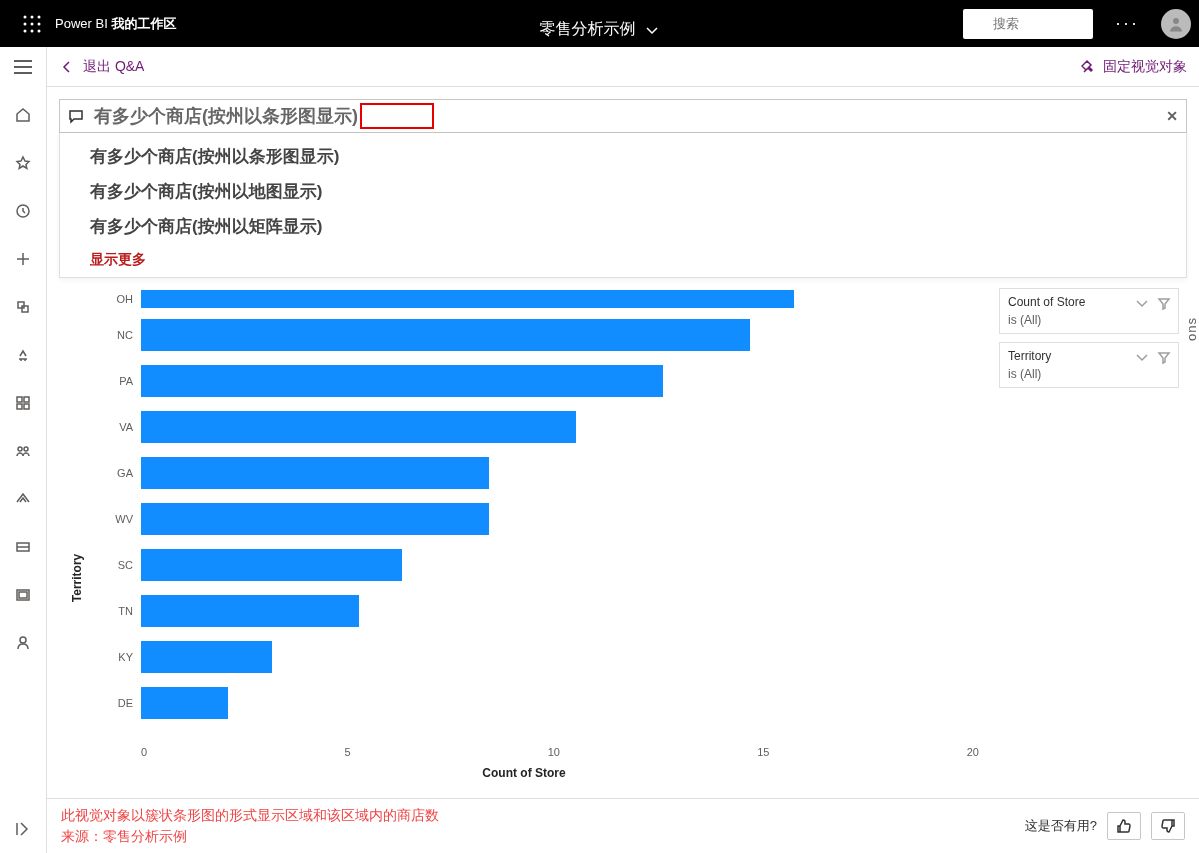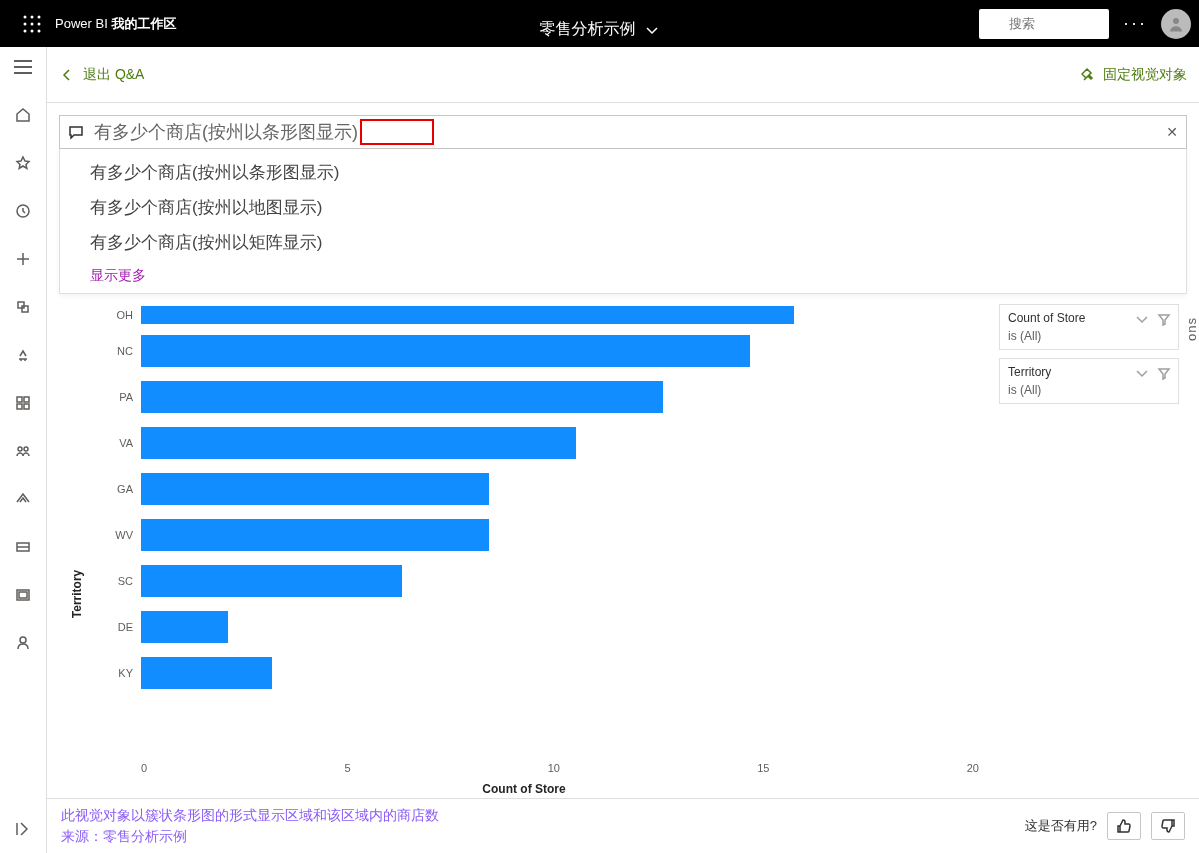--- a/index.html
+++ b/index.html
@@ -4,52 +4,52 @@
 <style>
 * { box-sizing: border-box; margin: 0; padding: 0; font-family: "Segoe UI", -apple-system, sans-serif; }
 body { width: 1199px; height: 853px; overflow: hidden; background: #fff; color: #323130; font-size: 13px; }
 
 
 .topbar { height: 47px; background: #000; color: #fff; display: flex; align-items: center; padding: 0 8px; }
 .waffle { width: 47px; display: flex; align-items: center; justify-content: center; cursor: pointer; }
 .waffle svg { width: 18px; height: 18px; }
 .bold { font-weight: 600; }
 .topbar-center { position: absolute; left: 50%; transform: translateX(-50%); display: flex; align-items: center; gap: 8px; font-size: 16px; margin-top: 12px; }
-.topbar-right { margin-left: auto; display: flex; align-items: center; gap: 14px; }
+.topbar-right { margin-left: auto; display: flex; align-items: center; gap: 22px; }
 .search-box { background: #fff; width: 130px; height: 30px; display: flex; align-items: center; padding: 0 8px; gap: 6px; border-radius: 2px; }
 .search-box input { border: none; outline: none; width: 80px; font-size: 13px; color: #666; }
 .avatar { width: 30px; height: 30px; border-radius: 50%; background: #bbb; display: flex; align-items: center; justify-content: center; }
 .three-dots { color: #fff; font-size: 18px; letter-spacing: 2px; }
 
 
 .body { display: flex; height: 806px; }
 .leftnav { width: 47px; border-right: 1px solid #e1dfdd; display: flex; flex-direction: column; align-items: center; padding-top: 8px; gap: 24px; }
 .leftnav .nav-icon { width: 32px; height: 24px; display: flex; align-items: center; justify-content: center; color: #605e5c; cursor: pointer; }
 .leftnav .nav-icon.bottom { margin-top: auto; margin-bottom: 12px; }
 .hamburger { width: 18px; height: 14px; display: flex; flex-direction: column; justify-content: space-between; }
 .hamburger span { height: 2px; background: #605e5c; }
 
 .main { flex: 1; display: flex; flex-direction: column; position: relative; }
 
 
-.cmdbar { height: 56px; border-bottom: 1px solid #e1dfdd; display: flex; align-items: center; padding: 0 12px; font-size: 14px; color: #4d7c0f; }
+.cmdbar { height: 40px; border-bottom: 1px solid #e1dfdd; display: flex; align-items: center; padding: 0 12px; font-size: 14px; color: #701a75; }
 .exit-qa { display: flex; align-items: center; gap: 8px; cursor: pointer; }
 .cmdbar-right { margin-left: auto; display: flex; align-items: center; gap: 6px; cursor: pointer; }
 
 
-.qa-zone { padding: 12px 12px 0 12px; position: relative; }
+.qa-zone { padding: 12px 12px 0 12px; position: relative; font-weight: bold; }
 .qa-input-wrap { border: 1px solid #c8c6c4; height: 34px; display: flex; align-items: center; padding: 0 8px; gap: 10px; background: #fff; position: relative; }
 .qa-input-text { font-size: 18px; color: #666; position: relative; }
 .red-highlight { position: absolute; border: 2px solid #e60000; height: 26px; width: 74px; left: 300px; top: 3px; pointer-events: none; }
 .qa-close { margin-left: auto; color: #605e5c; font-size: 14px; cursor: pointer; }
 
 
 .suggestions { position: absolute; top: 46px; left: 12px; right: 12px; background: #fff; border: 1px solid #e1dfdd; border-top: none; padding: 6px 0; z-index: 10; box-shadow: 0 2px 6px rgba(0,0,0,0.05); }
 .suggestions .sug { padding: 4px 30px; font-size: 17px; color: #444; cursor: pointer; line-height: 1.6; }
-.suggestions .show-more { padding: 6px 30px 2px; color: #a21caf; font-size: 14px; cursor: pointer; }
+.suggestions .show-more { padding: 6px 30px 2px; color: #b91c1c; font-size: 14px; cursor: pointer; }
 
 
 .content { flex: 1; display: flex; padding: 10px 0 0 4px; overflow: hidden; }
 .chart-area { flex: 1; position: relative; padding: 0 10px 0 8px; }
 .filters { width: 200px; padding: 0 20px 0 0; }
 .rotated-tab { position: absolute; right: 0; top: 270px; writing-mode: vertical-rl; transform: rotate(180deg); font-size: 13px; color: #605e5c; letter-spacing: 1px; }
 
 
 .chart { position: relative; height: 580px; margin-top: 145px; }
 .y-axis-title { position: absolute; left: -6px; top: 50%; transform: translateY(-50%) rotate(-90deg); font-size: 12px; color: #252423; font-weight: 600; transform-origin: center; }
@@ -63,21 +63,21 @@
 .x-axis-title { position: absolute; left: 50%; transform: translateX(-50%); bottom: 88px; font-size: 12px; color: #252423; font-weight: 600; }
 
 
 .filter-card { border: 1px solid #e1dfdd; padding: 6px 8px; margin-bottom: 8px; font-size: 12px; position: relative; }
 .filter-card .title { color: #323130; }
 .filter-card .sub { color: #605e5c; margin-top: 4px; }
 .filter-card .icons { position: absolute; right: 6px; top: 6px; display: flex; gap: 6px; color: #a19f9d; }
 
 
 .footer { border-top: 1px solid #e1dfdd; padding: 6px 14px; display: flex; align-items: center; }
-.footer-text { font-size: 14px; color: #8b5cf6; line-height: 1.5; }
+.footer-text { font-size: 14px; color: #ef4444; line-height: 1.5; }
 .footer-right { margin-left: auto; display: flex; align-items: center; gap: 10px; font-size: 13px; color: #323130; }
 .fb-btn { width: 34px; height: 28px; border: 1px solid #c8c6c4; display: flex; align-items: center; justify-content: center; cursor: pointer; border-radius: 2px; }
 
 svg { display: block; }
 .ico { width: 16px; height: 16px; stroke: currentColor; fill: none; stroke-width: 1.5; }
 </style>
 </head>
 <body>
 
 <div class="topbar">
@@ -265,26 +265,30 @@
               </div>
               <div class="bar-row">
                 <div class="bar-label">WV</div>
                 <div class="bar" style="width: 40%; background: rgb(17, 141, 255);"></div>
               </div>
               <div class="bar-row">
                 <div class="bar-label">SC</div>
                 <div class="bar" style="width: 30%; background: rgb(17, 141, 255);"></div>
               </div>
               <div class="bar-row">
+                <div class="bar-label">TN</div>
+                <div class="bar" style="width: 25%; background: rgb(17, 141, 255);"></div>
+              </div>
+              <div class="bar-row">
+                <div class="bar-label">KY</div>
+                <div class="bar" style="width: 15%; background: rgb(17, 141, 255);"></div>
+              </div>
+              <div class="bar-row">
                 <div class="bar-label">DE</div>
                 <div class="bar" style="width: 10%; background: rgb(17, 141, 255);"></div>
-              </div>
-              <div class="bar-row">
-                <div class="bar-label">KY</div>
-                <div class="bar" style="width: 15%; background: rgb(17, 141, 255);"></div>
               </div>
             </div>
           <div class="x-axis" id="x-axis">
               <span>0</span>
               <span>5</span>
               <span>10</span>
               <span>15</span>
               <span>20</span>
             </div>
           <div class="x-axis-title">Count of Store</div>

